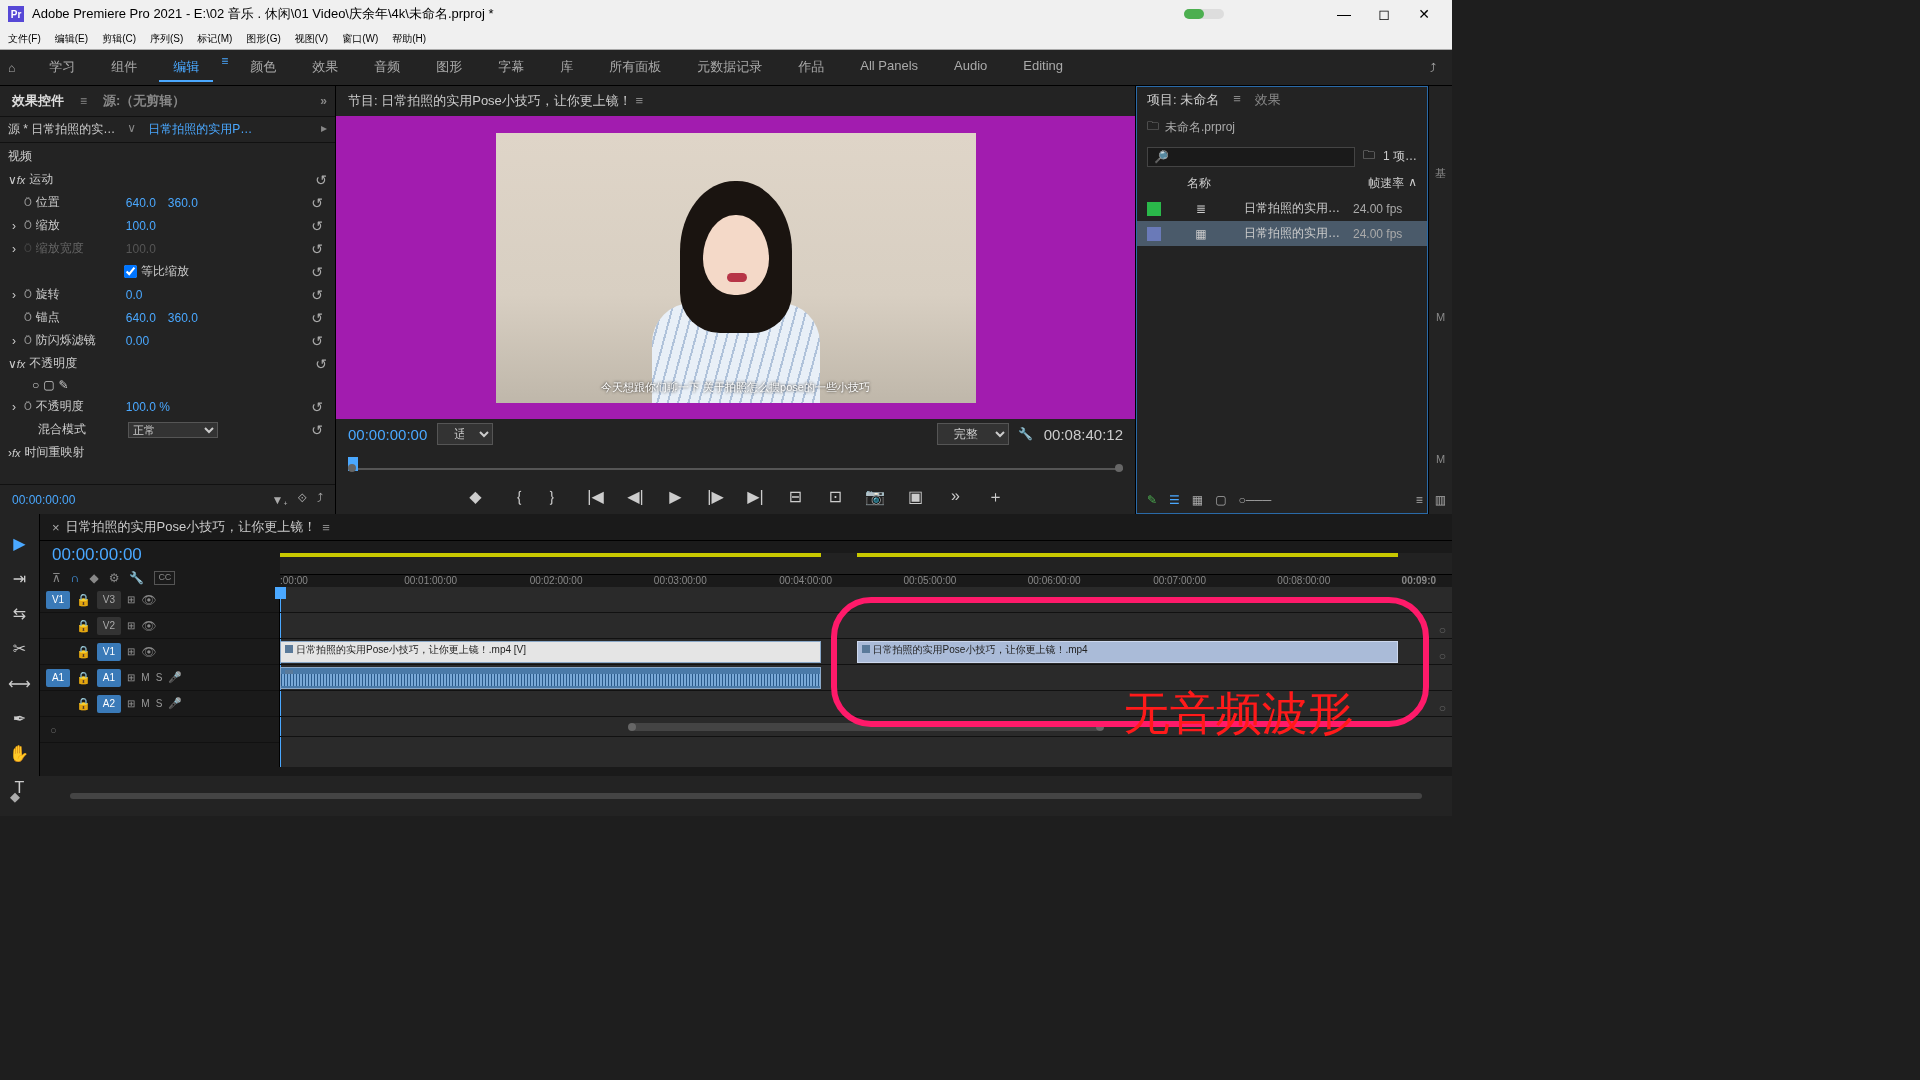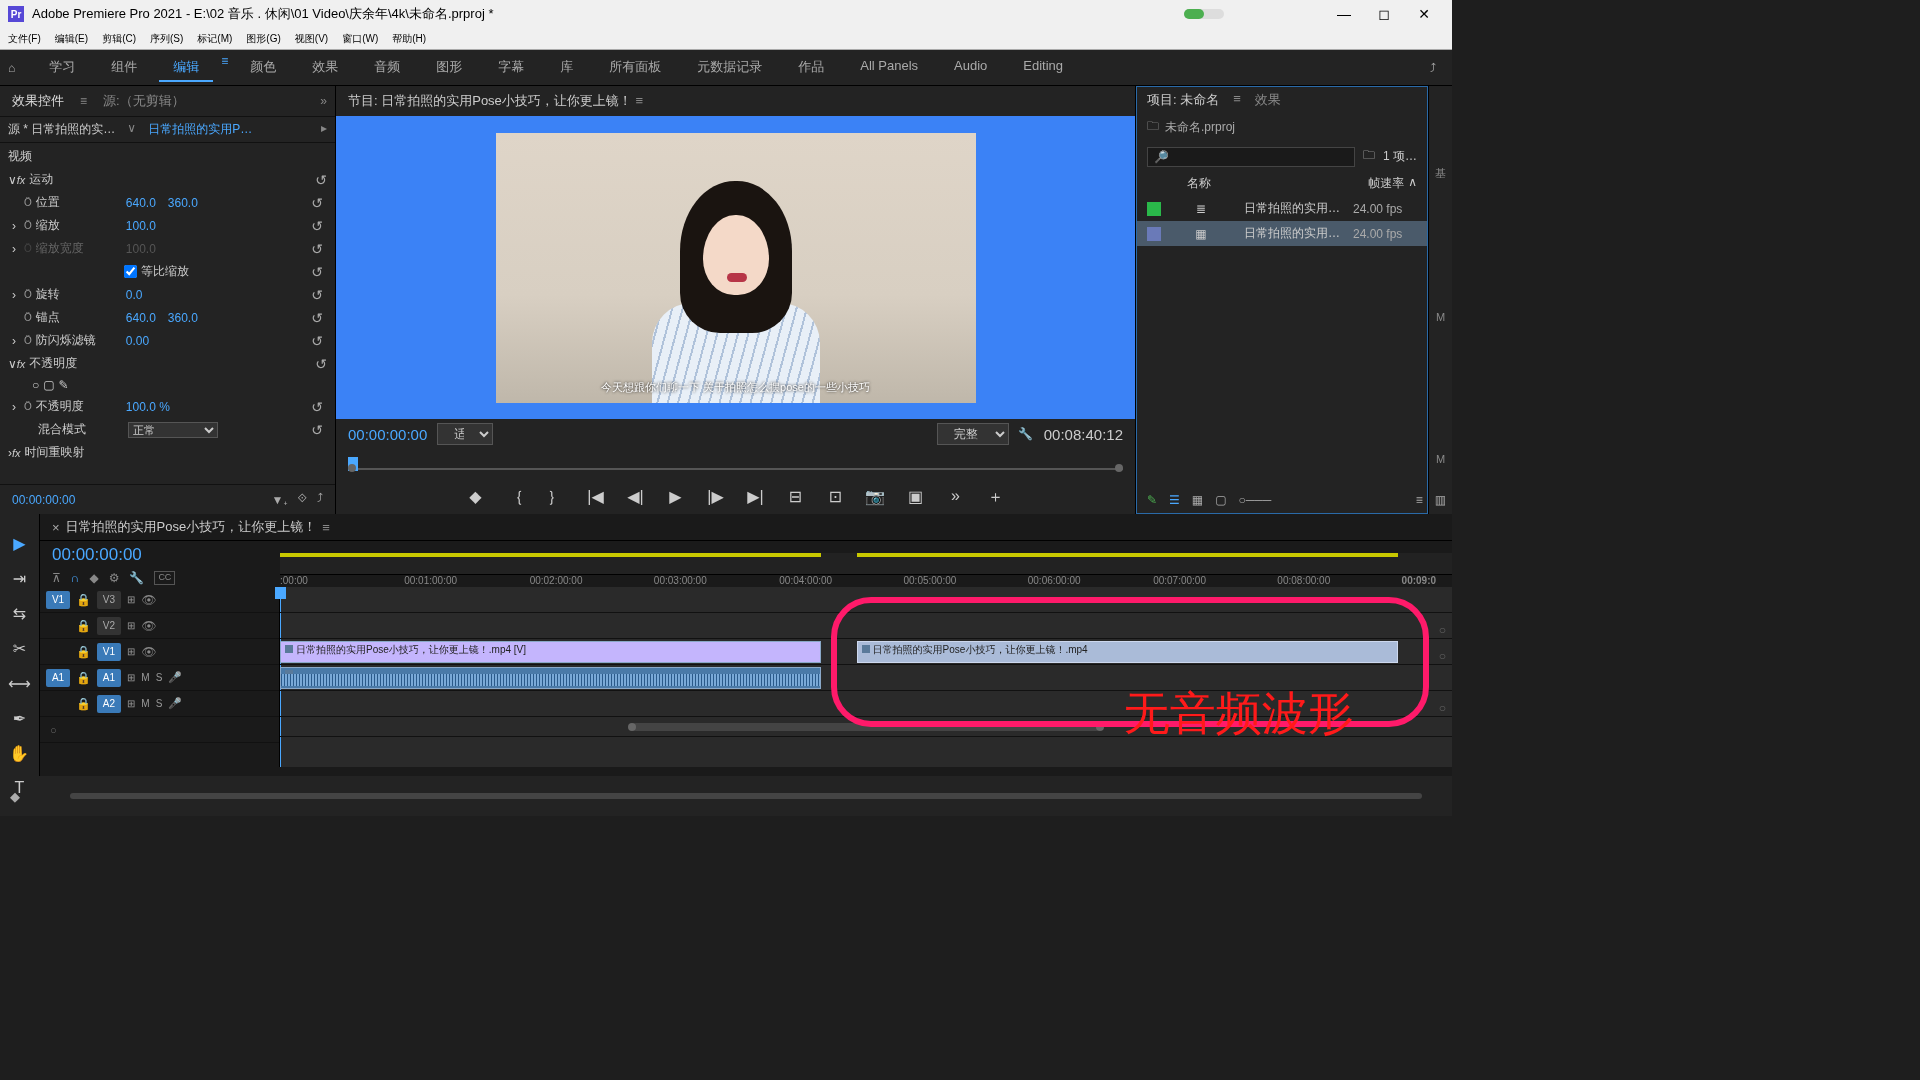--- a/index.html
+++ b/index.html
@@ -12,42 +12,42 @@
 .titlebar .win-btn { width: 40px; text-align: center; font-size: 14px; color: #000; cursor: pointer; }
 .menubar { background: #f0f0f0; height: 22px; display: flex; align-items: center; padding: 0 8px; gap: 14px; color: #000; border-bottom: 1px solid #aaa; }
 .menubar span { font-size: 10px; }
 .workspace-bar { background: #232323; height: 36px; display: flex; align-items: center; padding: 0 8px; border-bottom: 1px solid #000; }
 .workspace-bar .tabs { display: flex; gap: 8px; margin-left: 20px; }
 .workspace-bar .tab { padding: 4px 14px; color: #aaa; font-size: 13px; cursor: pointer; }
 .workspace-bar .tab.active { color: #4aa8ff; border-bottom: 2px solid #4aa8ff; }
 .workspace-bar .icon-btn { margin-left: auto; margin-right: 8px; }
 .panel-area { display: flex; height: 428px; }
 .effect-controls { width: 336px; background: #232323; border-right: 1px solid #000; display: flex; flex-direction: column; }
-.panel-tabs { display: flex; align-items: center; padding: 4px 8px; border-bottom: 1px solid #111; gap: 12px; }
+.panel-tabs { display: flex; align-items: center; padding: 4px 8px; border-bottom: 1px solid #111; gap: 12px; font-weight: bold; }
 .panel-tabs .ptab { color: #ddd; font-size: 13px; padding: 2px 4px; }
 .panel-tabs .hamburger { color: #888; }
 .source-row { display: flex; padding: 4px 8px; border-bottom: 1px solid #111; font-size: 12px; gap: 12px; }
 .source-row .src { color: #ccc; }
 .source-row .seq { color: #4aa8ff; }
 .props { flex: 1; overflow: auto; padding: 2px 0; }
 .prop-row { display: flex; align-items: center; padding: 3px 12px; font-size: 12px; }
 .prop-row .arrow { width: 12px; color: #ccc; }
 .prop-row .stopwatch { font-size: 10px; margin-right: 4px; color: #999; }
 .prop-row .label { flex: 0 0 90px; color: #ccc; }
 .prop-row .val { color: #4aa8ff; margin-right: 12px; }
 .prop-row .val.dim { color: #555; }
 .prop-row .reset { margin-left: auto; color: #aaa; font-size: 14px; }
 .prop-section { padding: 3px 8px; font-size: 12px; display: flex; align-items: center; }
 .prop-section .fx { font-style: italic; margin-right: 4px; color: #ccc; font-size: 11px; }
 .prop-section .reset { margin-left: auto; font-size: 14px; color: #aaa; }
 .tc-row { padding: 6px 12px; color: #4aa8ff; border-top: 1px solid #111; display: flex; align-items: center; gap: 8px; }
 .tc-row .icons { margin-left: auto; display: flex; gap: 10px; color: #aaa; }
 .program { flex: 1; background: #232323; display: flex; flex-direction: column; border-right: 1px solid #000; }
 .program .title { padding: 6px 12px; font-size: 13px; color: #ccc; }
-.monitor { flex: 1; display: flex; align-items: center; justify-content: center; background: #3b82f6; padding: 8px; }
+.monitor { flex: 1; display: flex; align-items: center; justify-content: center; background: #a21caf; padding: 8px; }
 .video-frame { width: 480px; height: 270px; background: linear-gradient(180deg, #dfd5c8 0%, #d8cfc2 60%, #bfb7aa 100%); position: relative; }
 .subtitle { position: absolute; bottom: 8px; left: 0; right: 0; text-align: center; color: #fff; font-size: 11px; text-shadow: 0 0 3px #000; }
 .person { position:absolute; left:148px; top:48px; width:184px; height:222px; }
 .hair { position:absolute; left:36px; top:0; width:112px; height:152px; background:#1a1410; border-radius: 55px 55px 40px 40px / 70px 70px 40px 40px; }
 .face { position:absolute; left:59px; top:34px; width:66px; height:80px; background:#f4d9c8; border-radius: 50% 50% 48% 48% / 56% 56% 46% 46%; }
 .lips { position:absolute; left:83px; top:92px; width:20px; height:9px; background:#b73547; border-radius:10px; }
 .torso { position:absolute; left:8px; top:122px; width:168px; height:100px; background:#e8eff7; border-radius: 40px 40px 0 0; }
 .stripes { position:absolute; inset:0; background: repeating-linear-gradient(105deg, rgba(120,150,190,.5) 0 2px, transparent 2px 10px); border-radius:inherit; }
 .neck { position:absolute; left:76px; top:115px; width:32px; height:22px; background:#f4d9c8; }
 .program-controls { display: flex; align-items: center; gap: 10px; padding: 4px 12px; }
@@ -93,21 +93,21 @@
 .track-row .src-patch.off, .track-row .tgt-patch.off { background: #333; color: #aaa; }
 .track-row .lock { color: #888; font-size: 12px; }
 .track-row .eye { color: #888; font-size: 12px; }
 .track-row .tiny { font-size: 10px; color: #999; }
 .tracks { flex: 1; position: relative; background: #2a2a2a; }
 .ruler { height: 22px; background: #222; border-bottom: 1px solid #000; position: relative; font-size: 10px; color: #888; }
 .ruler .tick { position: absolute; top: 3px; margin-top: 19px; }
 .playhead { position: absolute; top: 0; bottom: 0; width: 1px; background: #4aa8ff; left: 0; }
 .playhead::before { content: ""; position: absolute; top: 0; left: -5px; width: 11px; height: 12px; background: #4aa8ff; }
 .tl-track { height: 26px; border-bottom: 1px solid #111; position: relative; }
-.clip { position: absolute; top: 2px; height: 22px; background: #c4b5fd; border: 1px solid #8aa8c8; font-size: 10px; color: #222; padding: 1px 4px; overflow: hidden; white-space: nowrap; }
+.clip { position: absolute; top: 2px; height: 22px; background: #e5e5e5; border: 1px solid #8aa8c8; font-size: 10px; color: #222; padding: 1px 4px; overflow: hidden; white-space: nowrap; }
 .clip .fx-dot { display: inline-block; width: 8px; height: 8px; background: #5a7a9a; margin-right: 3px; }
 .clip.audio { background: #4a7aa8; }
 .clip.audio::after { content: ""; position: absolute; left: 0; right: 0; top: 6px; bottom: 2px; background: repeating-linear-gradient(90deg, #2a5a8a 0 1px, #7aaad8 1px 3px); }
 .annotation { position: absolute; border: 6px solid #ff1a6a; border-radius: 40px; pointer-events: none; }
 .annotation-text { position: absolute; color: #ff1a1a; font-size: 46px; font-weight: 400; pointer-events: none; }
 .bottom-strip { height: 40px; background: #232323; display: flex; align-items: center; padding: 0 10px; gap: 30px; font-size: 13px; color: #aaa; }
 .yellow-bar { position:absolute; top:0; height:4px; background:#c8c800; }
 .check { width: 13px; height: 13px; }
 </style>
 </head>

